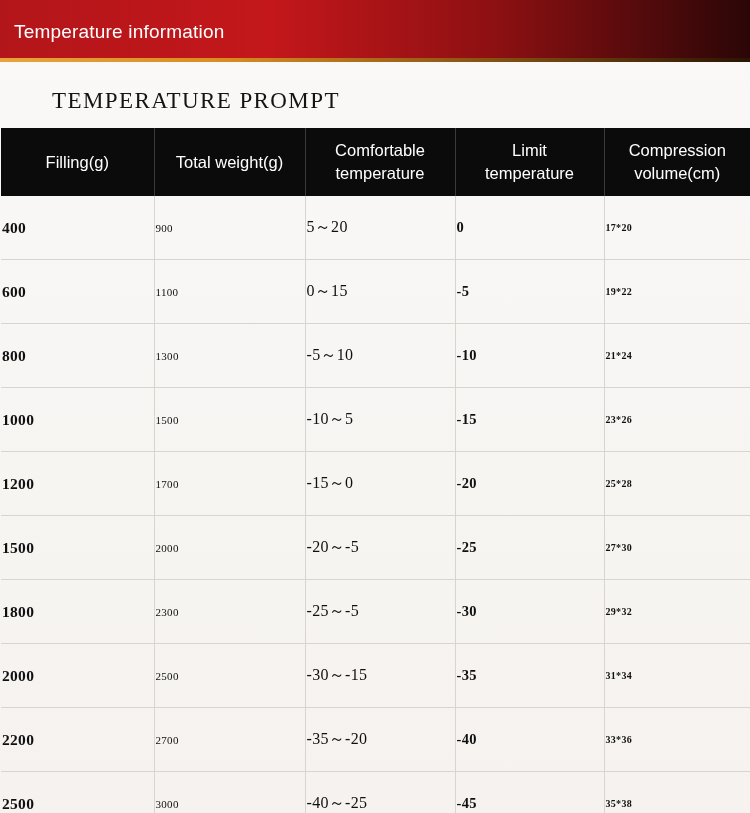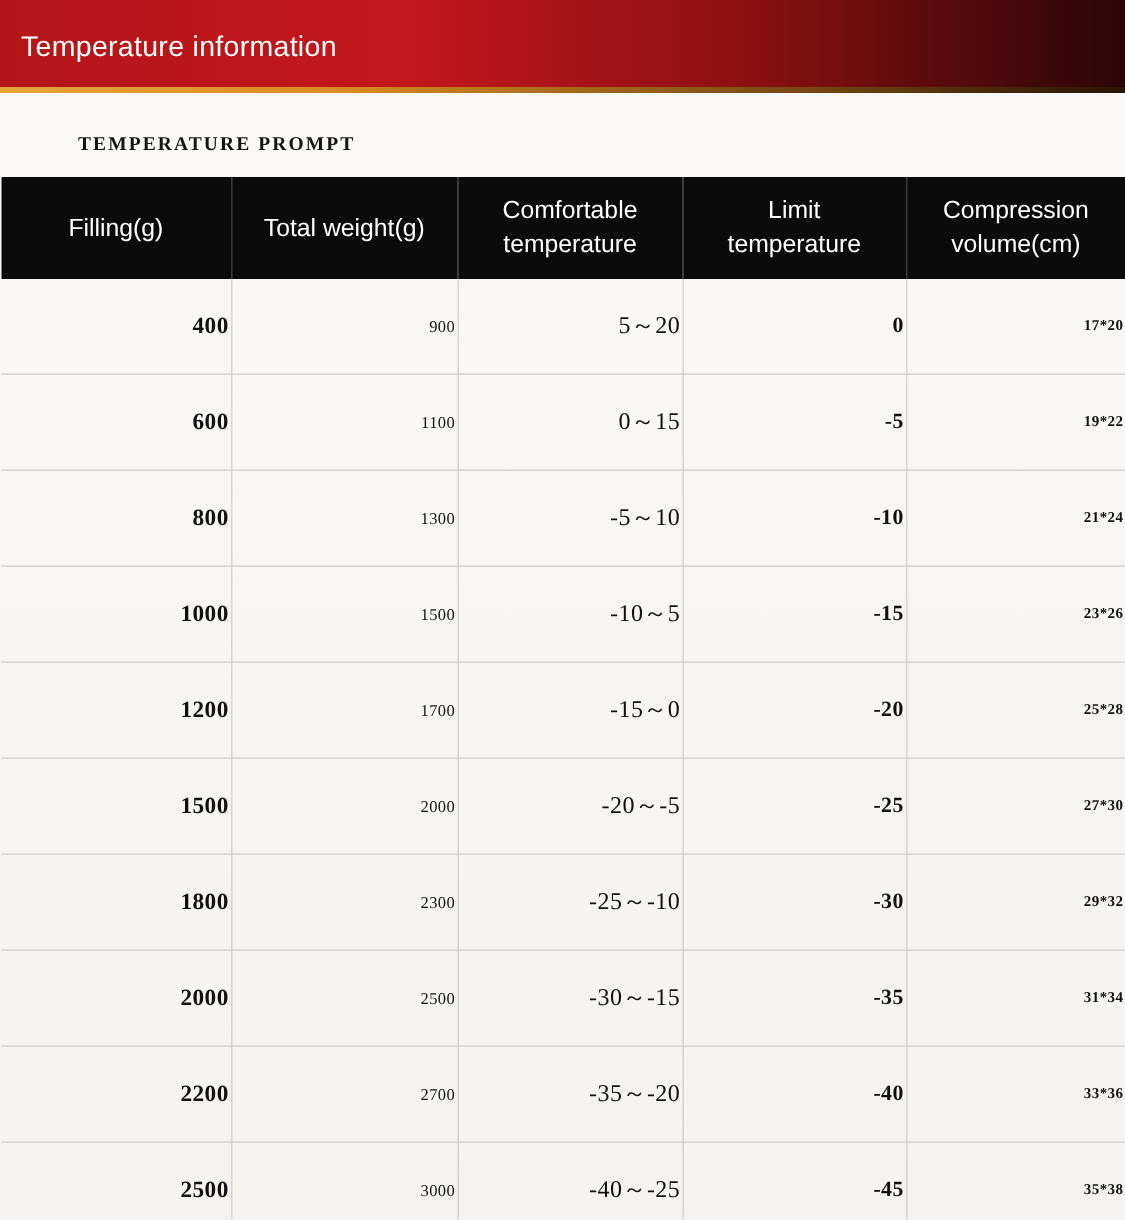--- a/index.html
+++ b/index.html
@@ -40,22 +40,22 @@
     color: #ffffff;
     font-size: 19px;
     letter-spacing: .2px;
     line-height: 21px;
     white-space: nowrap;
   }
   
   .section-title {
     margin: 26px 0 0 52px;
     font-family: "Liberation Serif", serif;
-    font-weight: bold;
-    font-size: 13px;
+    font-weight: normal;
+    font-size: 23px;
     letter-spacing: 1.4px;
     color: #141414;
   }
   
   .table-wrap {
     margin: 14px 0 0 0;
     padding: 0 1px;
   }
   table.temp-table {
     width: 749px;
@@ -83,21 +83,21 @@
     text-align: center;
   }
   table.temp-table thead th:last-child { border-right: none; text-align: center; }
   table.temp-table thead th .hdr {
     display: block;
   }
   table.temp-table tbody td {
     height: 61px;
     border-bottom: 1px solid #d8d4d0;
     border-right: 1px solid #d8d4d0;
-    text-align: right;
+    text-align: left;
     vertical-align: middle;
     color: #101010;
     font-size: 15.5px;
     font-weight: bold;
     letter-spacing: .3px;
     margin-left: 40px;
   }
   table.temp-table tbody td:last-child { border-right: none; }
   table.temp-table tbody tr:last-child td { border-bottom: 1px solid #cfcbc7; }
 
@@ -200,21 +200,21 @@
         <tr>
           <td class="c-filling">1500</td>
           <td class="c-total">2000</td>
           <td class="c-comfort">-20～-5</td>
           <td class="c-limit">-25</td>
           <td class="c-vol">27*30</td>
         </tr>
         <tr>
           <td class="c-filling">1800</td>
           <td class="c-total">2300</td>
-          <td class="c-comfort">-25～-10</td>
+          <td class="c-comfort">-25～-5</td>
           <td class="c-limit">-30</td>
           <td class="c-vol">29*32</td>
         </tr>
         <tr>
           <td class="c-filling">2000</td>
           <td class="c-total">2500</td>
           <td class="c-comfort">-30～-15</td>
           <td class="c-limit">-35</td>
           <td class="c-vol">31*34</td>
         </tr>

